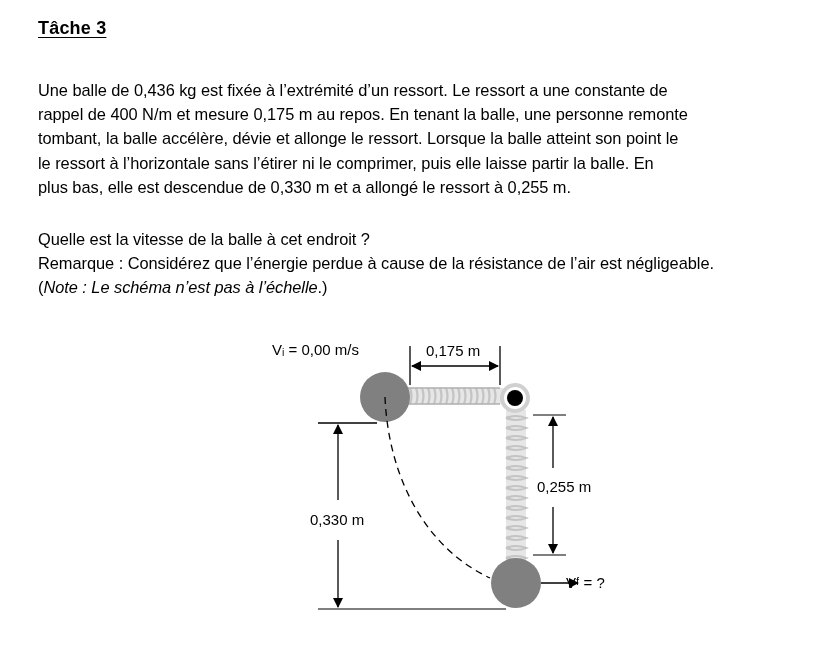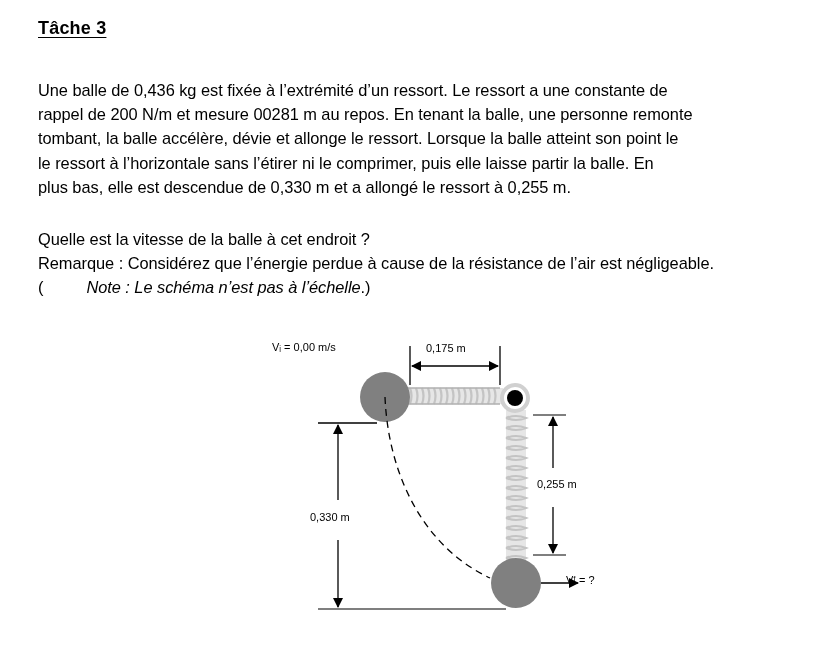--- a/index.html
+++ b/index.html
@@ -13,32 +13,32 @@
       font-size: 18px; font-weight: bold; text-decoration: underline;
       text-underline-offset: 3px; letter-spacing: 0.2px;
     }
     .para {
       position: absolute; left: 38px; width: 780px;
       font-size: 16.4px; line-height: 24.2px; letter-spacing: -0.05px;
     }
     .p1 { top: 78px; }
     .p2 { top: 227px; }
     .line { display: block; white-space: nowrap; }
-    .italic { font-style: italic; margin-left: 43px; }
+    .italic { font-style: italic; }
     .diagram { position: absolute; left: 0; top: 0; }
-    .lbl { position: absolute; font-size: 11px; white-space: nowrap; }
+    .lbl { position: absolute; font-size: 15px; white-space: nowrap; }
   </style>
 </head>
 <body>
 
 <div class="title">Tâche 3</div>
 
 <div class="para p1">
   <span class="line">Une balle de 0,436 kg est fixée à l’extrémité d’un ressort. Le ressort a une constante de</span>
-  <span class="line">rappel de 200 N/m et mesure 00281 m au repos. En tenant la balle, une personne remonte</span>
+  <span class="line">rappel de 400 N/m et mesure 0,175 m au repos. En tenant la balle, une personne remonte</span>
   <span class="line">tombant, la balle accélère, dévie et allonge le ressort. Lorsque la balle atteint son point le</span>
   <span class="line">le ressort à l’horizontale sans l’étirer ni le comprimer, puis elle laisse partir la balle. En</span>
   <span class="line">plus bas, elle est descendue de 0,330 m et a allongé le ressort à 0,255 m.</span>
 </div>
 
 <div class="para p2">
   <span class="line">Quelle est la vitesse de la balle à cet endroit ?</span>
   <span class="line">Remarque : Considérez que l’énergie perdue à cause de la résistance de l’air est négligeable.</span>
   <span class="line"><span>(</span><span class="italic">Note : Le schéma n’est pas à l’échelle</span><span>.)</span></span>
 </div>

